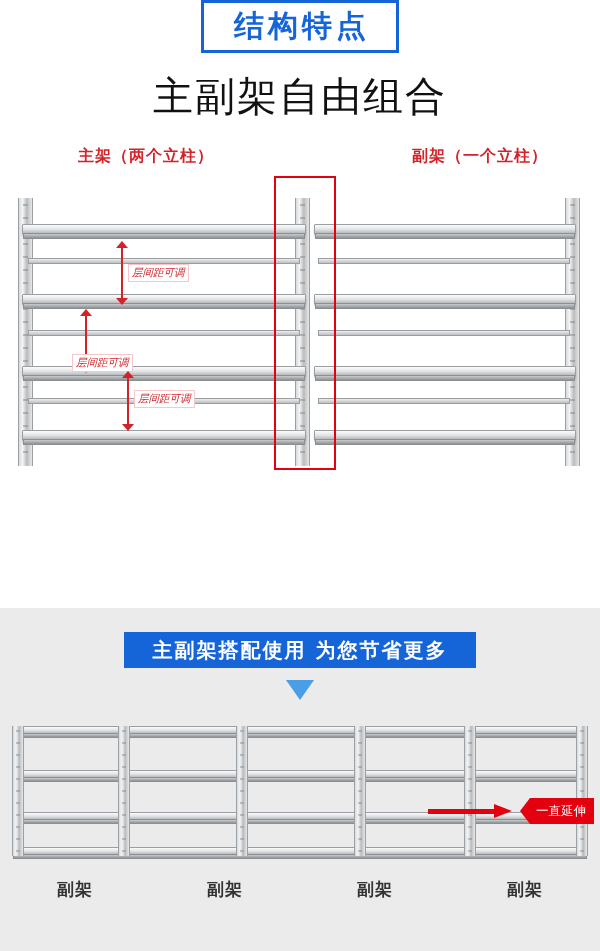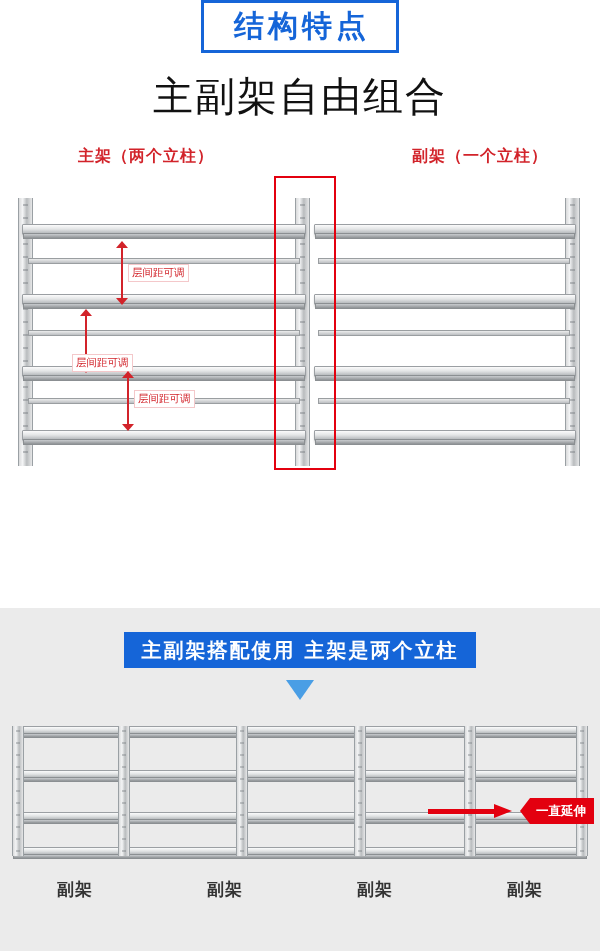--- a/index.html
+++ b/index.html
@@ -54,20 +54,21 @@
   }
   .lbl-main { left:78px; top:4px; }
   .lbl-sub  { left:412px; top:4px; }
 
   
   .illus {
     position:relative;
     width:600px;
     height:300px;
     margin-top:2px;
+    font-style:italic;
   }
 
   
   .rack {
     position:absolute;
     top:22px;
     height:268px;
   }
   .rack.main { left:18px; width:292px; }
   .rack.sub  { left:312px; width:268px; }
@@ -203,21 +204,21 @@
     background:repeating-linear-gradient(to bottom,
       rgba(120,125,130,.4) 0 2px, rgba(255,255,255,0) 2px 12px);
   }
   .extend-tag {
     position:absolute;
     right:6px; top:190px;
     height:26px;
     background:#e3000f;
     color:#fff;
     font-size:12.5px;
-    font-weight:bold;
+    font-weight:normal;
     padding:0 8px 0 16px;
     display:flex; align-items:center;
     clip-path:polygon(10px 0, 100% 0, 100% 100%, 10px 100%, 0 50%);
   }
   .extend-arrow{
     position:absolute;
     right:88px; top:196px;
     width:84px; height:14px;
   }
   .extend-arrow .bar{
@@ -316,21 +317,21 @@
   <div class="gap-marker" style="left:118px; top:196px; height:58px;">
     <div class="arrowline" style="height:58px;"></div>
     <div class="ah-top"></div>
       <div class="ah-bot"></div>
     <div class="gap-label" style="left:16px; top:18px;">层间距可调</div>
   </div>
 
 </div>
 
 <div class="bottom">
-  <div class="blue-banner">主副架搭配使用  主架是两个立柱</div>
+  <div class="blue-banner">主副架搭配使用  为您节省更多</div>
   <div class="down-arrow"></div>
 
   <div class="long-rack">
     <div class="long-shelf" style="top:0;">
         <span class="lip"></span>
       </div>
     <div class="long-shelf" style="top:44px;">
         <span class="lip"></span>
       </div>
     <div class="long-shelf" style="top:86px;">

